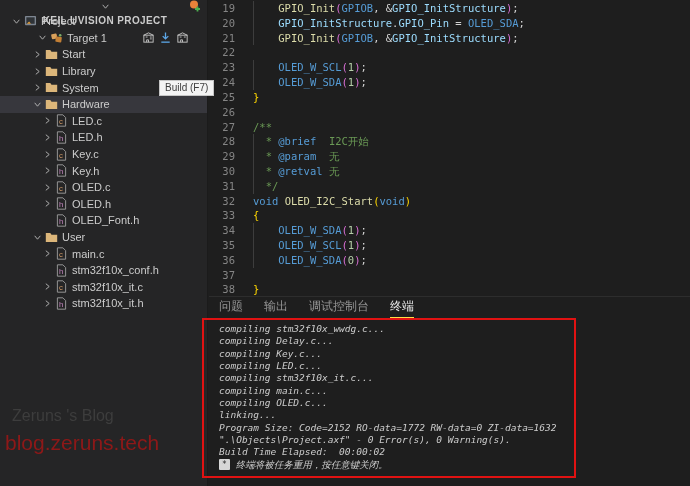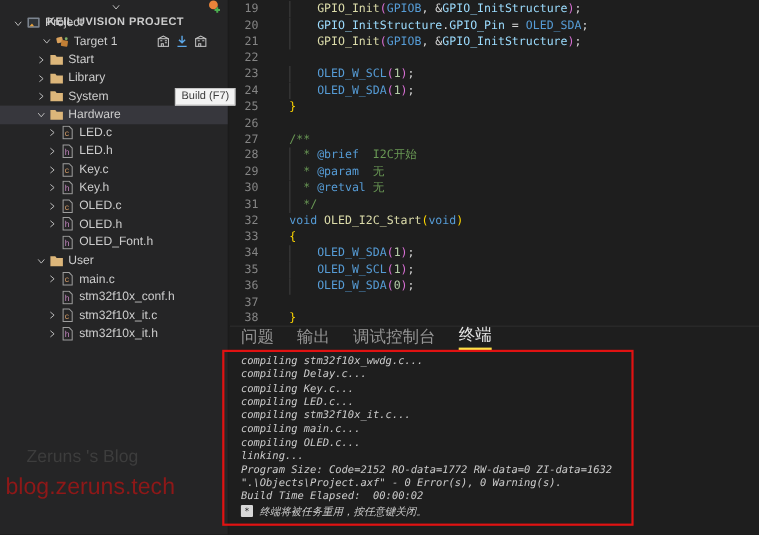--- a/index.html
+++ b/index.html
@@ -27,42 +27,42 @@
   #tooltip { position:absolute; left:159px; top:47px; z-index:20;
              background:#f3f3f3; color:#3c3c3c; border:1px solid #c5c5c5;
              font-size:10px; padding:1px 5px 2px; white-space:nowrap;margin-top:33px; }
 
   
   #editor { position:absolute; left:209px; top:0; width:481px; height:296px;
             background:#1e1e1e; overflow:hidden; padding-top:1px;
             font-family:"DejaVu Sans Mono","Liberation Mono",monospace; font-size:10.5px; }
   .cline { display:flex; height:14.82px; line-height:14.82px; white-space:pre; }
   .ln { width:26px; text-align:right; color:#858585; flex:none; }
-  .cc { margin-left:28px; }
+  .cc { margin-left:18px; }
   .cc.guide { box-shadow:inset 1px 0 0 #3d3d3d; }
   .tk-k{color:#569cd6}.tk-f{color:#dcdcaa}.tk-v{color:#9cdcfe}.tk-n{color:#b5cea8}
   .tk-c{color:#6a9955}.tk-p{color:#d4d4d4}.tk-g{color:#ffd700}.tk-m{color:#da70d6}
 
   
   #panel { position:absolute; left:209px; top:296px; width:481px; height:190px;
            background:#1e1e1e; border-top:1px solid #2d2d2d; }
   #panel-tabs { display:flex; gap:21px; padding-left:10px; height:21px; align-items:center; }
-  .ptab { font-size:15px; color:#969696; padding-bottom:2px; cursor:pointer; white-space:nowrap; }
-  .ptab.active { color:#e7e7e7; border-bottom:4px solid #fde047;font-family:Liberation Mono, monospace; }
+  .ptab { font-size:12px; color:#969696; padding-bottom:2px; cursor:pointer; white-space:nowrap; }
+  .ptab.active { color:#e7e7e7; border-bottom:1px solid #fde047;font-family:Liberation Mono, monospace; }
   #terminal { position:absolute; left:10px; top:26px; color:#cccccc; white-space:pre;
               font-family:"DejaVu Sans Mono","Liberation Mono",monospace;
               font-size:9.5px; line-height:12.35px; }
   .tline { height:12.35px;font-style:italic; }
   .badge { display:inline-block; background:#d7d7d7; color:#1e1e1e; font-size:8px;
            line-height:9px; padding:1px 3px; margin-right:6px; border-radius:1px; vertical-align:1px; }
 
   
   #red-box { position:absolute; left:202px; top:318px; width:374px; height:160px;
              border:2px solid #e01212; z-index:15; pointer-events:none; }
-  #wm1 { position:absolute; left:24px; top:407px; font-size:16px; color:#3d3d3d; z-index:12; white-space:nowrap; }
+  #wm1 { position:absolute; left:12px; top:407px; font-size:16px; color:#3d3d3d; z-index:12; white-space:nowrap; }
   #wm2 { position:absolute; left:5px; top:431px; font-size:21px; color:#8e1818; z-index:12; white-space:nowrap; }
 </style>
 </head>
 <body>
 
 <div id="app">
 
   <aside id="sidebar">
     <div class="sb-header">
       <span class="chev down">

